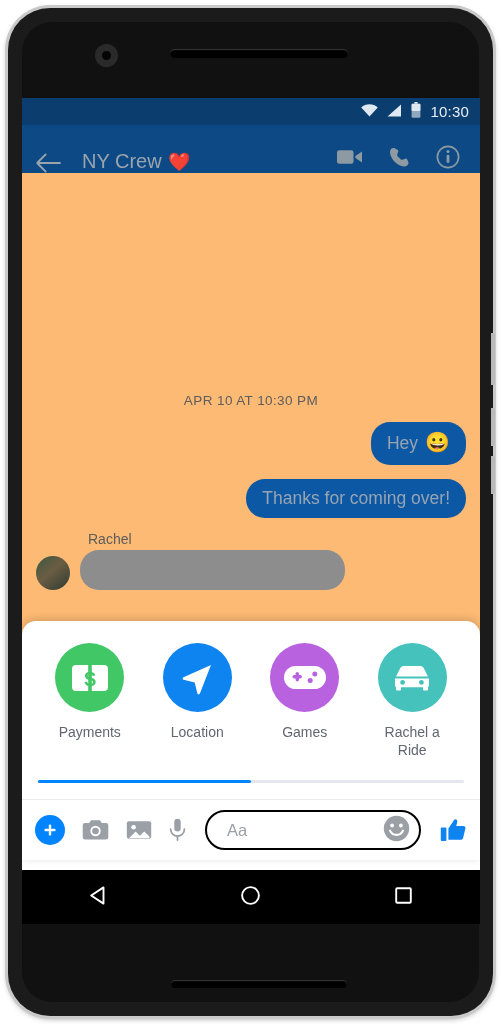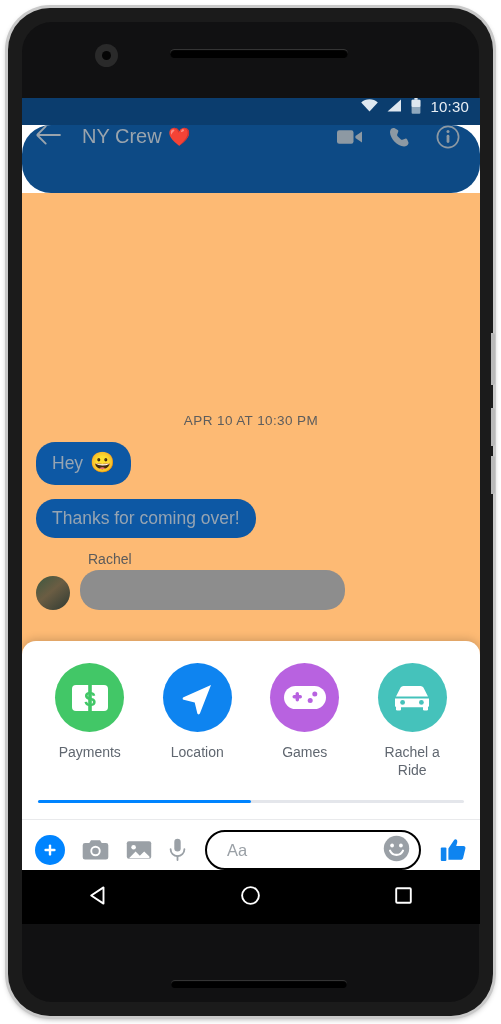--- a/index.html
+++ b/index.html
@@ -60,53 +60,53 @@
     position:absolute; left:22px; top:98px;
     width:458px; height:772px;
     background:#ffffff;
     overflow:hidden;
   }
 
   
   #status-bar {
     position:relative;
     height:27px; background:#0b3d6e;
-    display:flex; align-items:flex-start; justify-content:flex-end;
+    display:flex; align-items:center; justify-content:flex-end;
     padding-right:11px; gap:9px;
   }
   #status-time {
     color:#e8eef4; font-size:15px; letter-spacing:.2px;
   }
   .status-ico { display:block; }
 
   
   #app-bar {
-    height:68px; background:#0d4a85;
-    display:flex; align-items:flex-start; padding:0 14px;border-radius:29px;
+    height:48px; background:#0d4a85;
+    display:flex; align-items:flex-end; padding:0 14px;
   }
   #back-button { width:40px; display:flex; align-items:center; justify-content:flex-start; }
   #thread-title {
     color:#9aa4ad; font-size:20px; margin-left:6px;
     display:flex; align-items:center; gap:7px; white-space:nowrap;
   }
   #thread-actions { margin-left:auto; display:flex; align-items:center; gap:26px; padding-right:6px; }
 
   
   #conversation {
     position:relative;
     height:687px;
     background:#fdba74;
     padding:0 14px;
   }
   #date-divider {
     text-align:center; color:#5d5d5d; font-size:13.5px;
     letter-spacing:.4px; padding-top:220px;
   }
   .bubble-row { display:flex; margin-top:14px; }
-  .bubble-row.out { justify-content:flex-start; }
+  .bubble-row.out { justify-content:flex-end; }
   .bubble {
     background:#0d58a4; color:#96a4b2;
     border-radius:19px; padding:8px 16px 9px;
     font-size:17.5px; line-height:1.28;
     display:flex; align-items:center; gap:7px;
     max-width:80%;
   }
   #incoming-sender {
     color:#5b5b5b; font-size:14px; margin:13px 0 3px 52px;
   }

